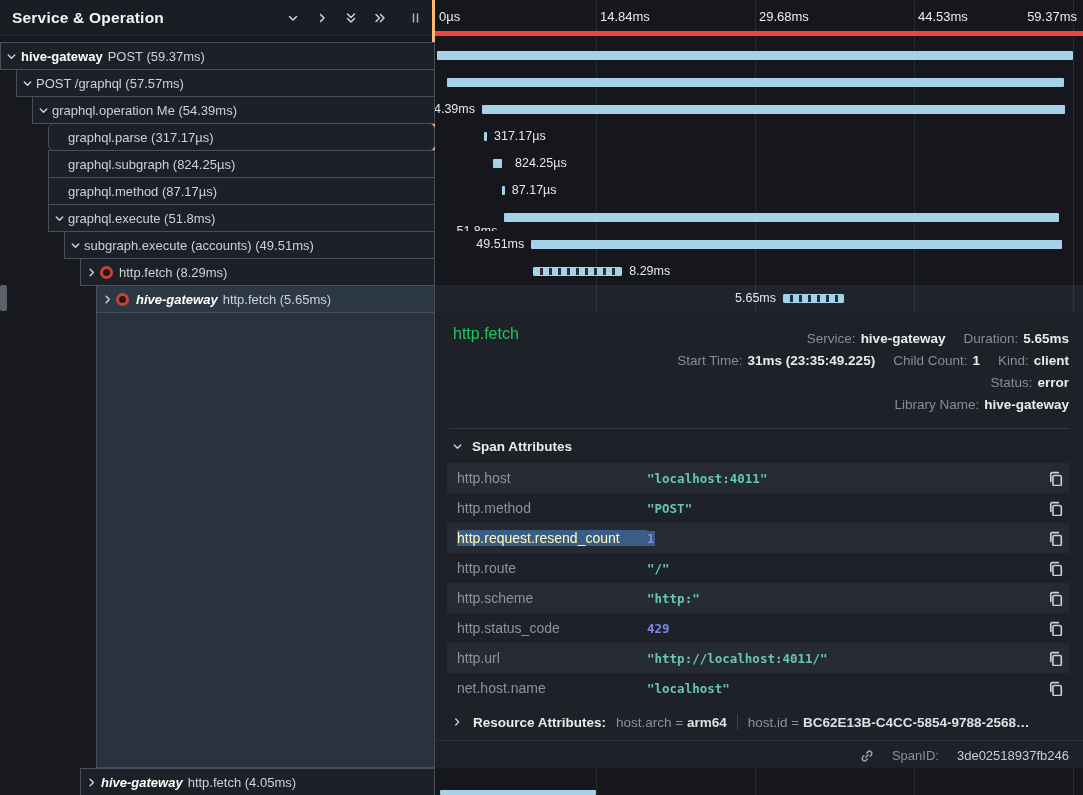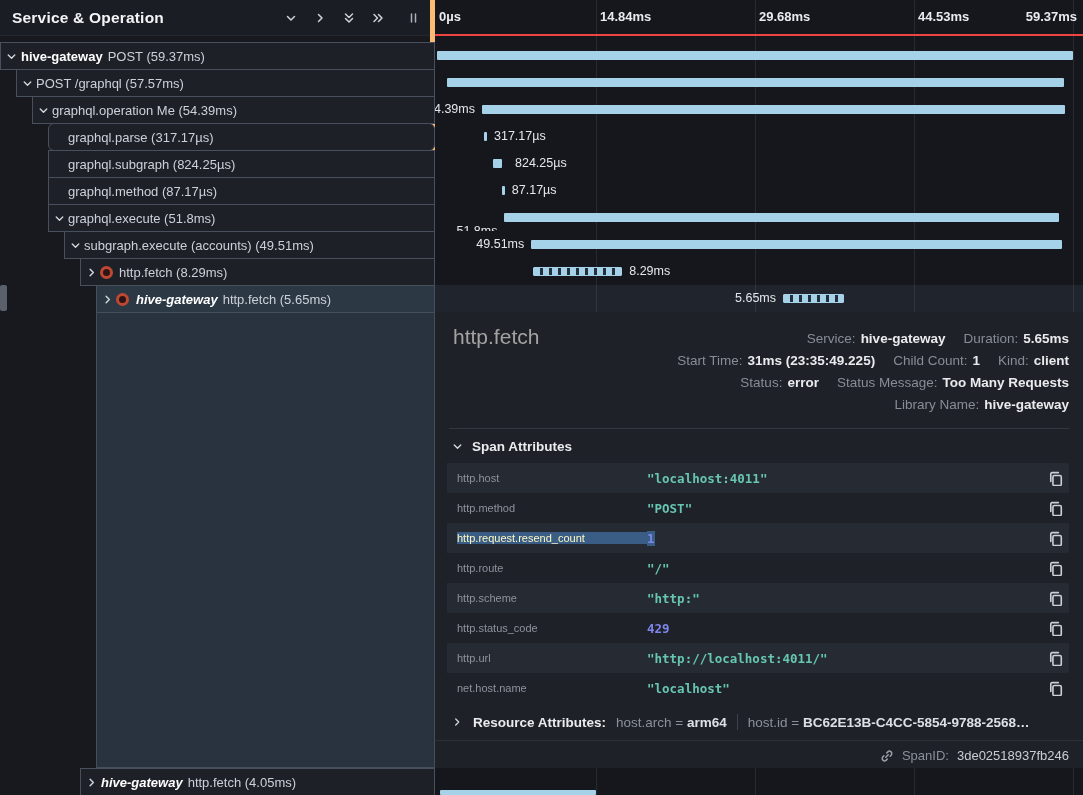--- a/index.html
+++ b/index.html
@@ -1,66 +1,66 @@
 <!DOCTYPE html>
 <html><head>
 <meta charset="utf-8">
 <style>
   *{box-sizing:border-box;margin:0;padding:0}
   body{background:#0e0f12;font-family:"Liberation Sans",sans-serif;}
   .app{position:relative;width:1083px;height:795px;background:#15171c;overflow:hidden;color:#d5d9df;}
-  .left-panel{position:absolute;left:0;top:0;width:435px;height:795px;background:#17191f;border-right:5px solid #fdba74;z-index:4;}
+  .left-panel{position:absolute;left:0;top:0;width:435px;height:795px;background:#17191f;border-right:3px solid #fdba74;z-index:4;}
   .left-header{position:absolute;left:0;top:0;width:100%;height:36px;background:#1a1d23;border-bottom:1px solid #24272e;display:flex;align-items:center;padding:0 10px 0 12px;}
   .left-title{font-size:15.5px;font-weight:700;color:#f2f4f6;letter-spacing:.2px;}
   .header-icons{margin-left:auto;display:flex;align-items:center;gap:15px;color:#ced3da;}
   .hicon{display:inline-flex;align-items:center;cursor:pointer;}
   .hicon.handle{margin-left:6px;color:#aab0b9;}
   .tree-row{position:absolute;height:28px;background:#1d2127;border:1px solid #49505d;display:flex;align-items:center;padding-left:4px;font-size:13px;color:#ccd1d9;white-space:nowrap;overflow:hidden;cursor:pointer;}
   .tree-row.selected{background:#2c3945;}
   .tree-chevron{display:inline-flex;width:15px;flex:none;color:#d3d7dd;align-items:center;}
   .tree-service{font-weight:700;color:#ffffff;margin:0 5px 0 1px;}
   .tree-service.italic{font-style:italic;}
   .tree-label{color:#ccd1d9;}
   .error-badge{flex:none;width:13px;height:13px;border-radius:50%;border:3px solid #bf4733;background:#2a1513;margin-right:6px;}
   .selected-region{position:absolute;left:96px;top:312px;width:339px;height:456px;background:#29333f;border:1px solid #454f5c;}
   .scroll-thumb{position:absolute;left:0;top:285px;width:7px;height:26px;background:#5b616b;border-radius:2px;}
   .right-panel{position:absolute;left:435px;top:0;width:648px;height:795px;}
   .gridline{position:absolute;top:0;bottom:0;width:1px;background:#272a31;z-index:0;}
-  .ruler{position:absolute;left:0;top:0;width:100%;height:36px;border-bottom:2px solid #ef4444;z-index:1;font-weight:bold;}
+  .ruler{position:absolute;left:0;top:0;width:100%;height:36px;border-bottom:5px solid #ef4444;z-index:1;}
   .ruler-label{position:absolute;top:9px;font-size:13px;color:#e9ebef;white-space:nowrap;}
   .tl-row{position:absolute;left:0;width:648px;height:27px;overflow:hidden;z-index:1;}
   .tl-row.selected{background:rgba(125,160,200,.10);}
   .bar{position:absolute;top:9px;height:9px;background:#a6d2e9;border-radius:1px;z-index:1;}
   .bar.striped{background:repeating-linear-gradient(90deg,#a6d2e9 0px,#a6d2e9 6px,#22303b 6px,#22303b 9px);border:1px solid #a6d2e9;}
   .bar-label{position:absolute;top:6px;font-size:12.5px;color:#e4e7eb;white-space:nowrap;}
   .detail{position:absolute;left:0;top:312px;width:648px;height:456px;background:#1e2127;z-index:3;}
-  .detail-title{position:absolute;left:18px;top:13px;font-size:21px;color:#a3a3a3;}
+  .detail-title{position:absolute;left:18px;top:13px;font-size:16px;color:#22c55e;}
   .meta{position:absolute;right:14px;top:15px;display:flex;flex-direction:column;align-items:flex-end;}
   .meta-line{display:flex;gap:18px;height:22px;align-items:center;font-size:13.5px;}
   .meta-key{color:#878d97;}
   .meta-val{color:#e9ebee;font-weight:700;margin-left:5px;}
   .divider{position:absolute;left:14px;right:14px;top:116px;height:1px;background:#33373f;}
   .attr-header{position:absolute;left:16px;top:127px;display:flex;align-items:center;gap:6px;font-size:13.5px;font-weight:700;color:#e9ebee;cursor:pointer;}
   .attr-table{position:absolute;left:12px;top:151px;width:622px;}
   .attr-row{display:grid;grid-template-columns:190px 1fr 28px;align-items:center;height:30px;padding-left:10px;}
   .attr-row.even{background:#262b33;}
-  .attr-key{font-size:11px;color:#8d939e;}
+  .attr-key{font-size:14px;color:#8d939e;}
   .attr-key.sel{background:#3a5d85;color:#fef9c3;}
   .attr-val{font-family:"DejaVu Sans Mono",monospace;font-size:12.5px;font-weight:700;}
   .attr-val .vt.sel{background:#3a5d85;}
   .val-string{color:#67c6b0;}
   .val-number{color:#7e86ea;}
   .copy-btn{background:none;border:none;color:#ccd1d8;cursor:pointer;display:flex;align-items:center;justify-content:center;padding:0;}
   .res-line{position:absolute;left:16px;top:402px;display:flex;align-items:center;font-size:13.5px;color:#8b919c;white-space:nowrap;}
   .res-title{font-weight:700;color:#e9ebee;margin:0 10px 0 7px;}
   .res-items{display:inline-flex;align-items:center;}
   .res-val{color:#dde1e7;font-weight:600;}
   .res-sep{width:1px;height:16px;background:#3c414b;margin:0 10px;display:inline-block;}
   .divider2{position:absolute;left:0;right:0;top:428px;height:1px;background:#2b2f36;}
-  .spanid{position:absolute;right:14px;top:436px;display:flex;align-items:center;gap:8px;font-size:13px;color:#8a909b;}
+  .spanid{position:absolute;right:14px;top:436px;display:flex;align-items:center;gap:18px;font-size:13px;color:#8a909b;}
   .spanid .hicon{color:#9aa0aa;}
   .spanid-val{color:#c9cdd4;text-align:center;}
 </style>
 </head>
 <body>
 
 <div class="app">
   <div class="left-panel">
     <div class="left-header">
       <span class="left-title">Service &amp; Operation</span>
@@ -198,21 +198,20 @@
             <span class="meta-group"><span class="meta-key">Service:</span><span class="meta-val">hive-gateway</span></span>
             <span class="meta-group"><span class="meta-key">Duration:</span><span class="meta-val">5.65ms</span></span>
           </div>
           <div class="meta-line">
             <span class="meta-group"><span class="meta-key">Start Time:</span><span class="meta-val">31ms (23:35:49.225)</span></span>
             <span class="meta-group"><span class="meta-key">Child Count:</span><span class="meta-val">1</span></span>
             <span class="meta-group"><span class="meta-key">Kind:</span><span class="meta-val">client</span></span>
           </div>
           <div class="meta-line">
             <span class="meta-group"><span class="meta-key">Status:</span><span class="meta-val">error</span></span>
-            <span class="meta-group"><span class="meta-key">Status Message:</span><span class="meta-val">Too Many Requests</span></span>
           </div>
           <div class="meta-line">
             <span class="meta-group"><span class="meta-key">Library Name:</span><span class="meta-val">hive-gateway</span></span>
           </div>
         </div>
       <div class="divider"></div>
       <div class="attr-header">
         <span class="tree-chevron" id="attrChev">
             <svg width="13" height="13" viewBox="0 0 14 14" fill="none" stroke="currentColor" stroke-width="1.5" stroke-linecap="round" stroke-linejoin="round">
               <polyline points="3.5,5.5 7,9 10.5,5.5"></polyline>

